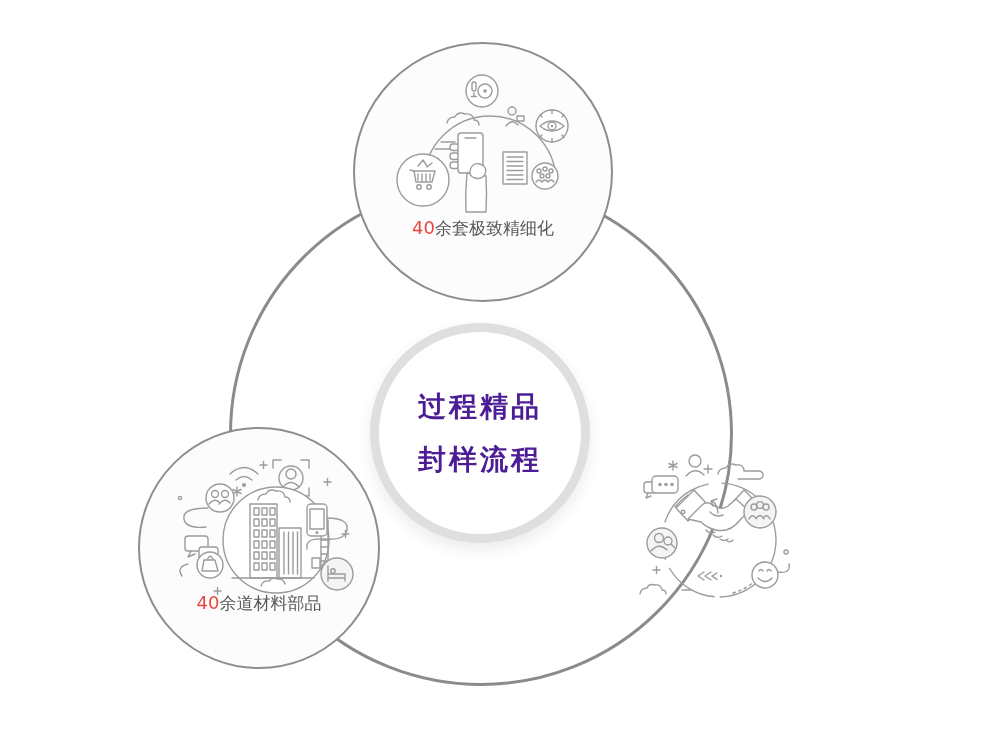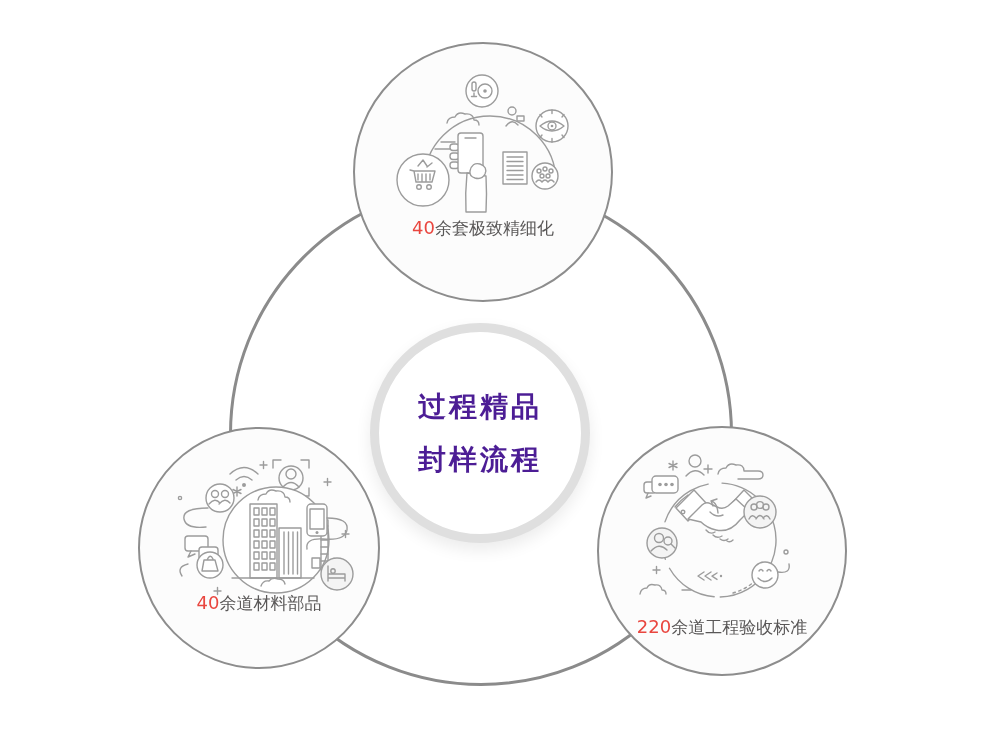--- a/index.html
+++ b/index.html
@@ -50,25 +50,20 @@
       <div><span class="num">40</span><span>余套极致精细化</span></div>
     </div>
   </div>
 
   <div class="circle node node-left">
     <div class="caption cap-left">
       <div><span class="num">40</span><span>余道材料部品</span></div>
     </div>
   </div>
 
-  <div class="circle node node-right">
-    <div class="caption cap-right">
-      <div><span class="num">220</span><span>余道工程验收标准</span></div>
-    </div>
-  </div>
 
   <div class="circle center-ring">
     <div class="center-line">过程精品</div>
     <div class="center-line">封样流程</div>
   </div>
 
   <svg class="illus" style="left:385px;top:66px" width="195" height="150" viewBox="0 0 195 150">
     <path class="art" d="M39,116 A66,66 0 0 1 171,116"></path>
     <path class="art" d="M56,76 h14 M50,83 h18"></path>
     <path class="art" d="M62,57 q1,-6 8,-6 q3,-6 10,-3 q8,-1 9,6 q5,0 5,5"></path>

